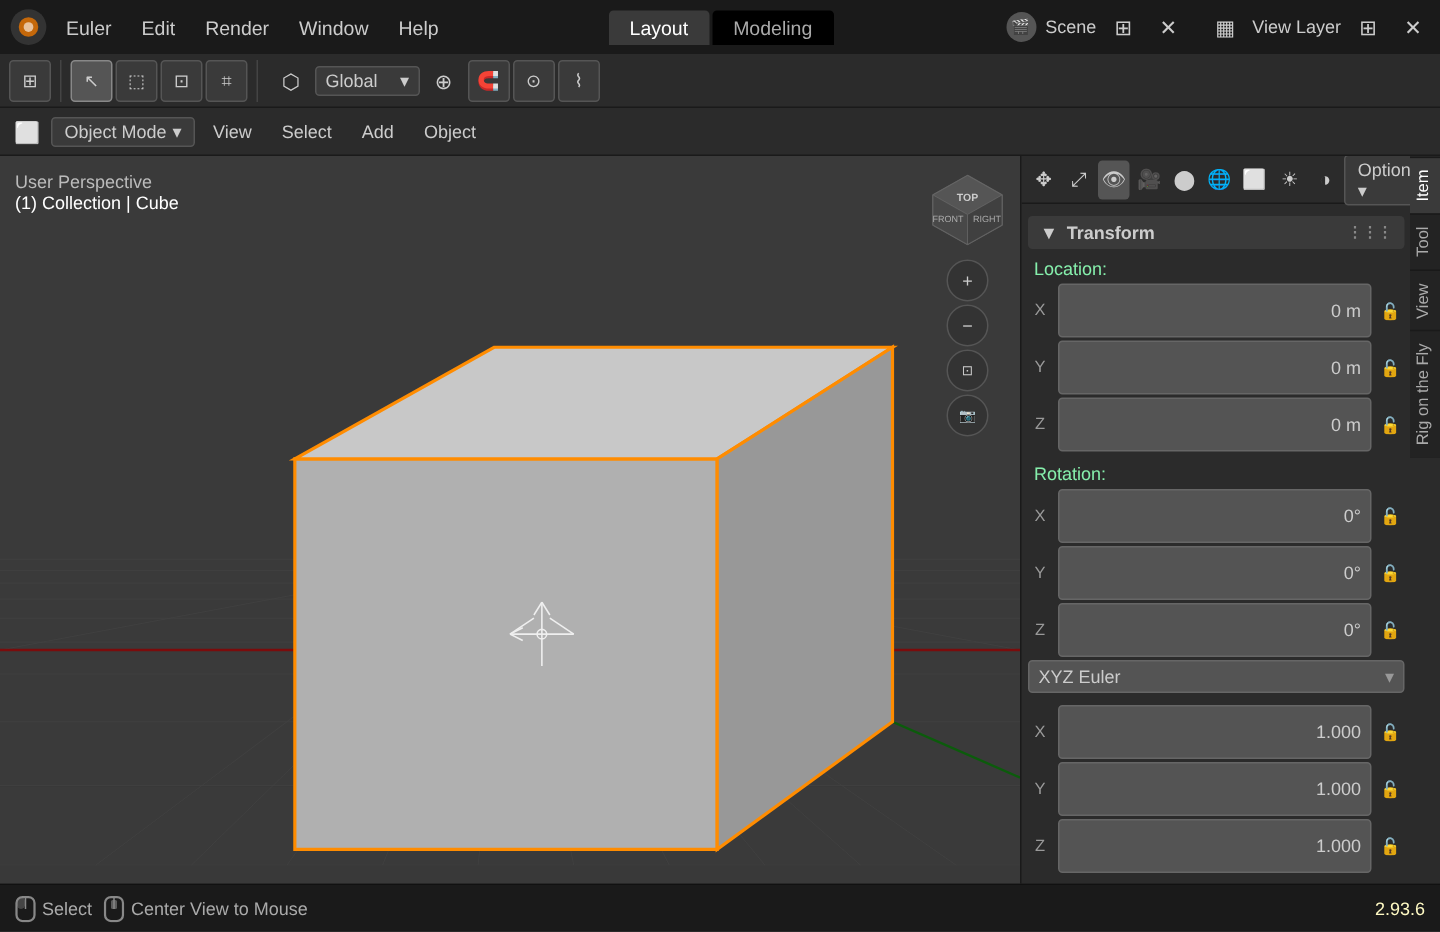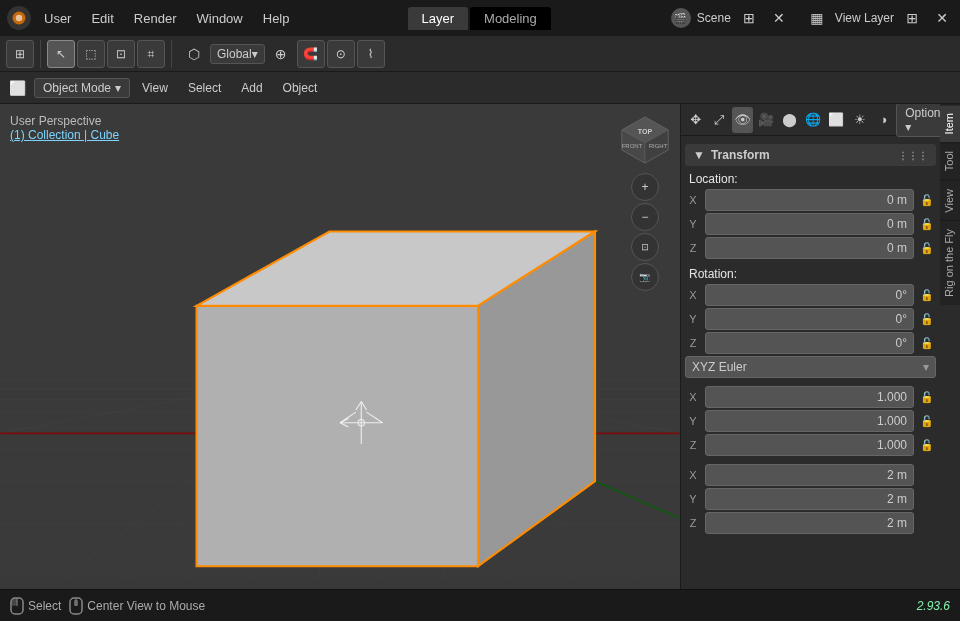--- a/index.html
+++ b/index.html
@@ -106,21 +106,21 @@
     }
     .tool-btn.active { background: #555; border-color: #888; }
     .transform-dropdown {
       display: flex;
       align-items: center;
       background: #3a3a3a;
       border: 1px solid #555;
       border-radius: 3px;
       padding: 2px 6px;
       cursor: pointer;
-      gap: 0;
+      gap: 15px;
       font-size: 12px;
     }
     .pivot-group {
       display: flex;
       align-items: center;
       gap: 2px;
     }
 
     
     .header-bar {
@@ -167,21 +167,21 @@
     }
     .viewport-info {
       position: absolute;
       top: 10px;
       left: 10px;
       color: #bbb;
       font-size: 12px;
       pointer-events: none;
     }
     .viewport-info .persp { font-size: 12px; color: #bbb; }
-    .viewport-info .collection { font-size: 12px; color: #7dd3fc; text-decoration: underline; }
+    .viewport-info .collection { font-size: 12px; color: #ffffff; }
 
     
     .grid-canvas {
       position: absolute;
       top: 0; left: 0; right: 0; bottom: 0;
     }
 
     
     .right-panel {
       width: 280px;
@@ -229,21 +229,21 @@
       font-weight: bold;
       cursor: pointer;
     }
     .panel-header .triangle { margin-right: 6px; color: #ccc; }
     .panel-header .dots { margin-left: auto; color: #888; font-size: 10px; }
 
     .field-group {
       margin-bottom: 8px;
     }
     .field-label {
-      color: #e5e5e5;
+      color: #86efac;
       font-size: 12px;
       margin-bottom: 3px;
       padding-left: 4px;
     }
     .field-row {
       display: flex;
       align-items: center;
       margin-bottom: 2px;
       gap: 4px;
     }
@@ -258,21 +258,21 @@
       background: #545454;
       border: 1px solid #666;
       border-radius: 3px;
       padding: 2px 6px;
       color: #ccc;
       font-size: 12px;
       text-align: right;
       display: flex;
       align-items: center;
       justify-content: flex-end;
-      height: 22px;
+      height: 36px;
       cursor: text;
     }
     .field-lock {
       width: 18px;
       height: 18px;
       display: flex;
       align-items: center;
       justify-content: center;
       color: #666;
       font-size: 11px;
@@ -330,21 +330,21 @@
     
     .status-bar {
       display: flex;
       align-items: center;
       background: #1a1a1a;
       height: 32px;
       padding: 0 10px;
       border-top: 1px solid #111;
     }
     .status-left { display: flex; align-items: center; gap: 8px; }
-    .status-right { margin-left: auto; color: #86efac; font-size: 12px; font-style: italic; }
+    .status-right { margin-left: auto; color: #fef9c3; font-size: 12px; }
     .status-item {
       display: flex; align-items: center; gap: 4px;
       font-size: 12px; color: #aaa;
     }
     .vp-ctrl-btn {
       width: 28px; height: 28px;
       background: rgba(50,50,50,0.8);
       border: 1px solid #555;
       border-radius: 50%;
       display: flex; align-items: center; justify-content: center;
@@ -362,30 +362,30 @@
 <body>
 
 <div class="top-bar">
 
   <svg class="blender-logo-svg" viewBox="0 0 24 24" fill="none" xmlns="http://www.w3.org/2000/svg">
     <circle cx="12" cy="12" r="11" fill="#333"></circle>
     <circle cx="12" cy="12" r="6" fill="#EA7600" opacity="0.8"></circle>
     <circle cx="12" cy="12" r="3" fill="#fff" opacity="0.6"></circle>
   </svg>
 
-  <span class="menu-item">User</span>
+  <span class="menu-item">Euler</span>
   <span class="menu-item">Edit</span>
   <span class="menu-item">Render</span>
   <span class="menu-item">Window</span>
   <span class="menu-item">Help</span>
 
   <div class="spacer"></div>
 
   <div class="workspace-tabs">
-    <div class="workspace-tab active">Layer</div>
+    <div class="workspace-tab active">Layout</div>
     <div class="workspace-tab">Modeling</div>
   </div>
 
   <div class="spacer"></div>
 
   <div class="scene-section">
     <span class="scene-icon">🎬</span>
     <span>Scene</span>
     <span class="icon-btn">⊞</span>
     <span class="icon-btn">✕</span>

